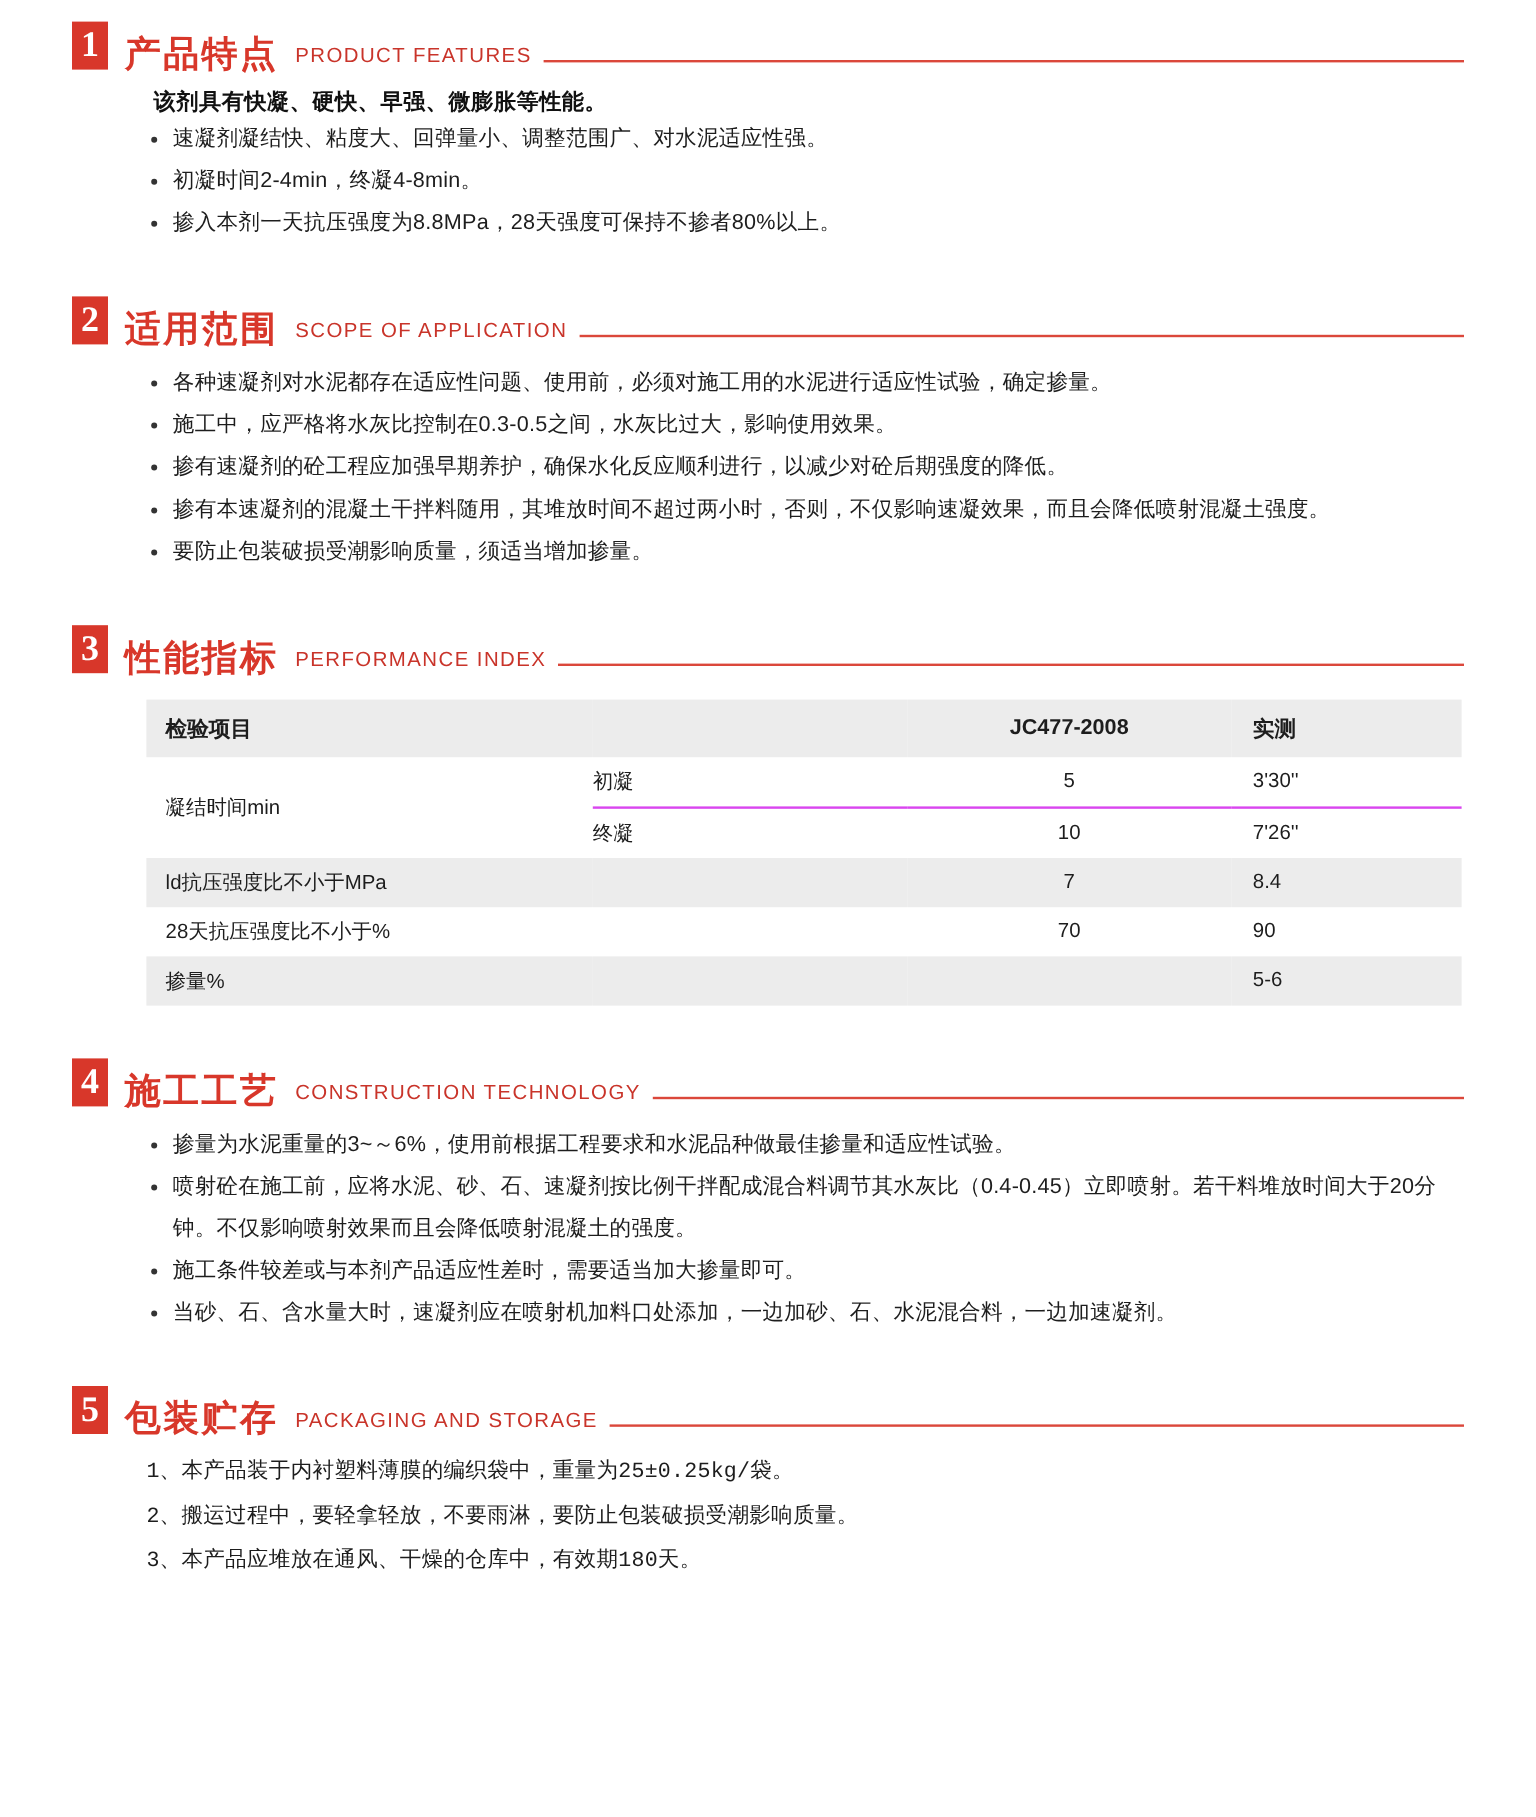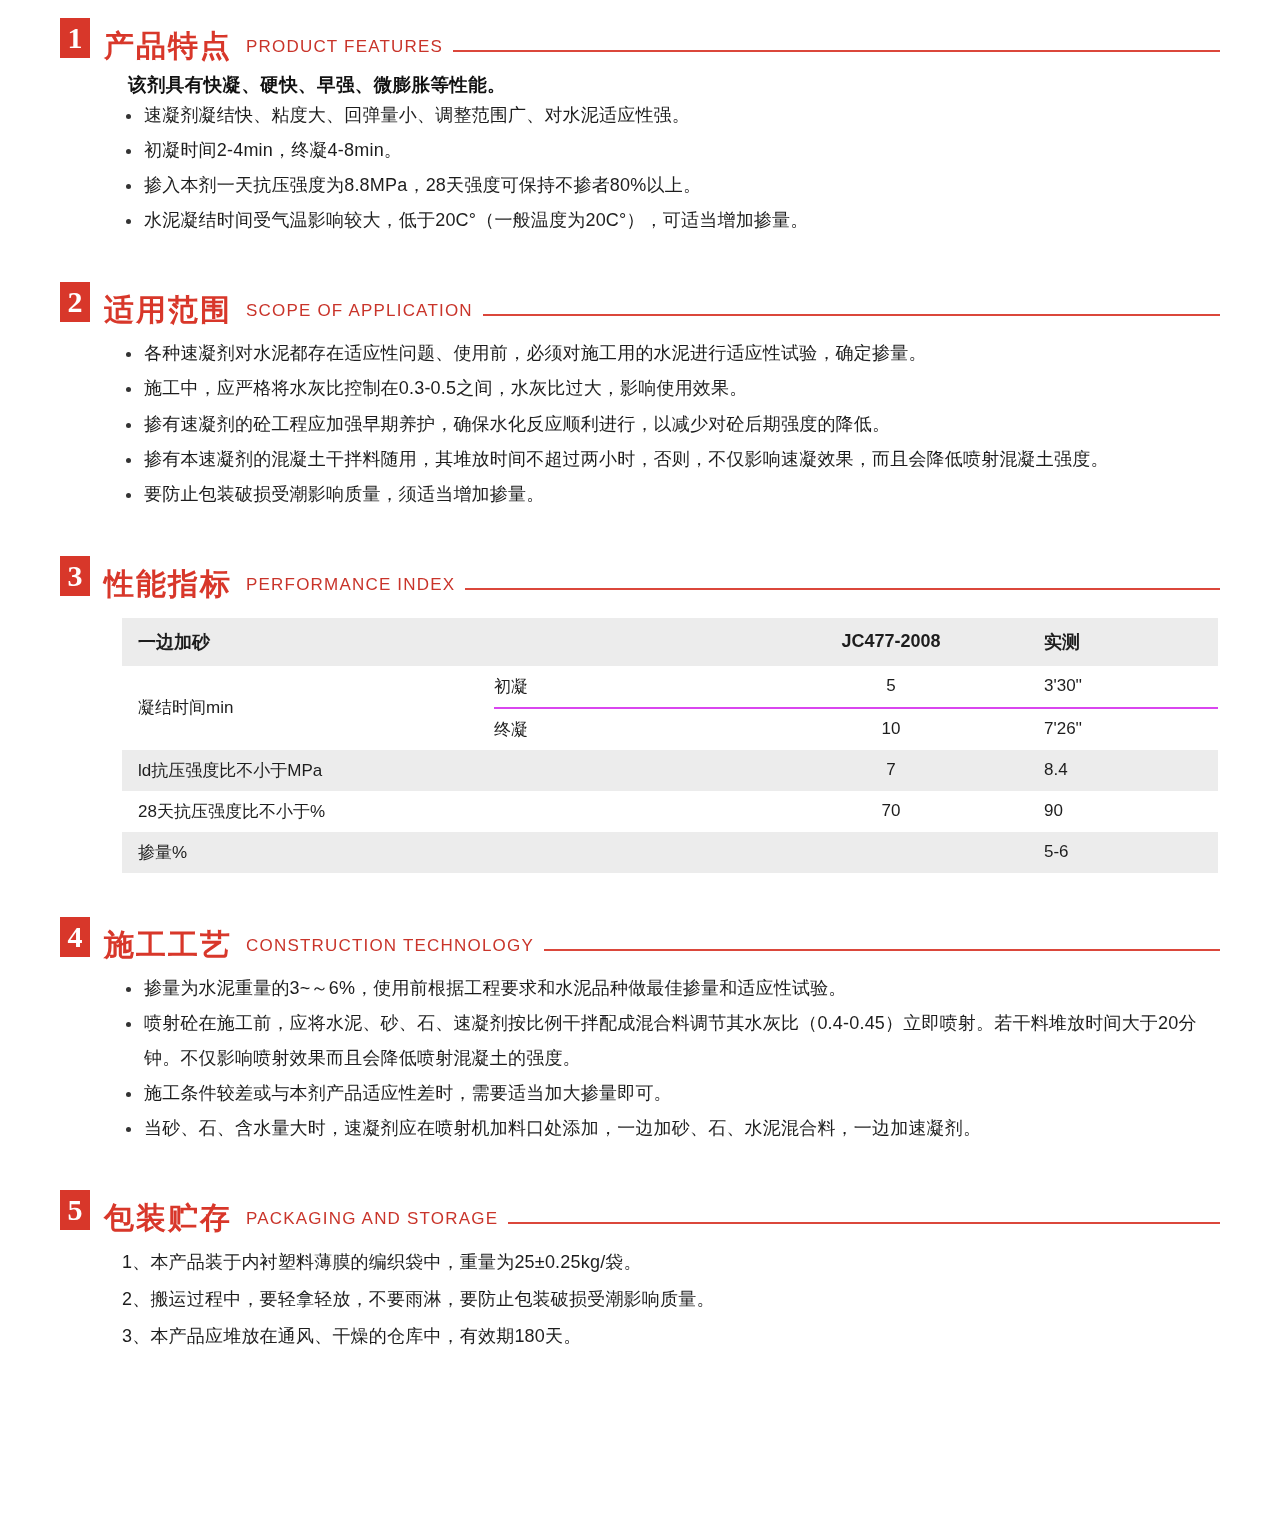--- a/index.html
+++ b/index.html
@@ -155,21 +155,20 @@
     <div class="sec-cn">产品特点</div>
     <div class="sec-en">PRODUCT FEATURES</div>
     <div class="sec-rule"></div>
   </div>
   <div class="block">
     <div class="lead">该剂具有快凝、硬快、早强、微膨胀等性能。</div>
     <ul class="bullets">
       <li>速凝剂凝结快、粘度大、回弹量小、调整范围广、对水泥适应性强。</li>
       <li>初凝时间2-4min，终凝4-8min。</li>
       <li>掺入本剂一天抗压强度为8.8MPa，28天强度可保持不掺者80%以上。</li>
-      <li>水泥凝结时间受气温影响较大，低于20C°（一般温度为20C°），可适当增加掺量。</li>
     </ul>
   </div>
 
   <div class="sec-gap"></div>
 
   <div class="section-head">
     <div class="sec-num">2</div>
     <div class="sec-cn">适用范围</div>
     <div class="sec-en">SCOPE OF APPLICATION</div>
     <div class="sec-rule"></div>
@@ -190,21 +189,21 @@
     <div class="sec-num">3</div>
     <div class="sec-cn">性能指标</div>
     <div class="sec-en">PERFORMANCE INDEX</div>
     <div class="sec-rule"></div>
   </div>
 
   <div class="table-wrap">
     <table class="perf">
       <tbody>
         <tr class="head shade">
-          <td class="c1">一边加砂</td>
+          <td class="c1">检验项目</td>
           <td class="c2"></td>
           <td class="c3">JC477-2008</td>
           <td class="c4">实测</td>
         </tr>
         <tr>
           <td class="c1 merge-label" rowspan="2">凝结时间min</td>
           <td class="c2 underline-cell">初凝</td>
           <td class="c3 underline-cell">5</td>
           <td class="c4 underline-cell">3'30''</td>
         </tr>
@@ -254,20 +253,20 @@
 
   <div class="sec-gap"></div>
 
   <div class="section-head">
     <div class="sec-num">5</div>
     <div class="sec-cn">包装贮存</div>
     <div class="sec-en">PACKAGING AND STORAGE</div>
     <div class="sec-rule"></div>
   </div>
   <div class="block">
-    <ol class="numbered" style="margin-top:14px;">
+    <ol class="numbered" style="margin-top:14px;font-family:Liberation Mono, monospace;">
       <li>1、本产品装于内衬塑料薄膜的编织袋中，重量为25±0.25kg/袋。</li>
       <li>2、搬运过程中，要轻拿轻放，不要雨淋，要防止包装破损受潮影响质量。</li>
       <li>3、本产品应堆放在通风、干燥的仓库中，有效期180天。</li>
     </ol>
   </div>
 
 </div>
 
 </body></html>

